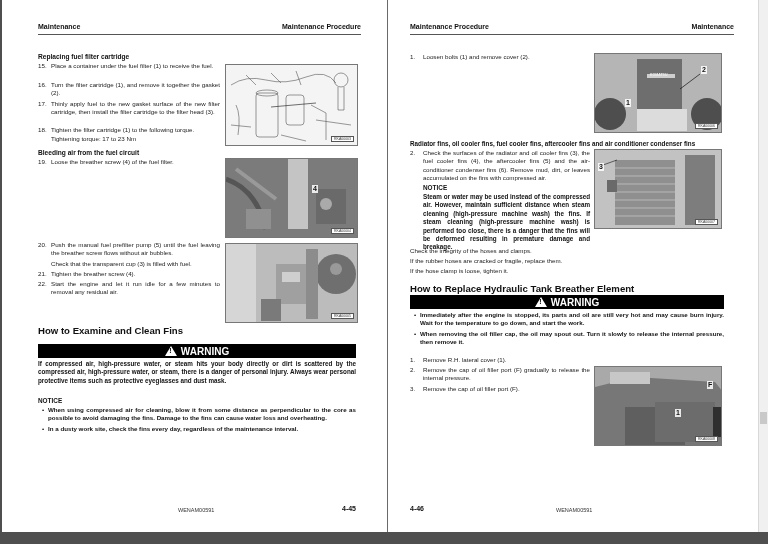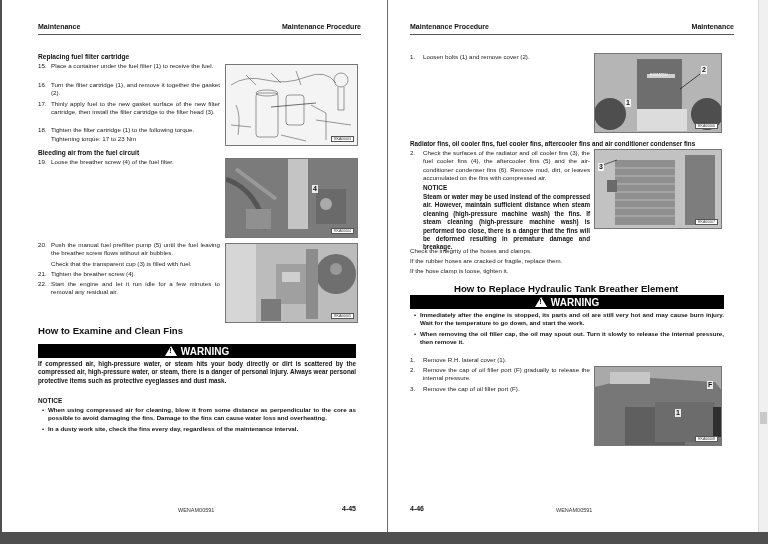--- a/index.html
+++ b/index.html
@@ -215,21 +215,21 @@
             <line x1="20" y1="66" x2="80" y2="66"></line>
           </g>
           <rect x="90" y="5" width="30" height="70" fill="#7d7d7d"></rect>
           <rect x="12" y="30" width="10" height="12" fill="#6a6a6a"></rect>
           <line x1="8" y1="15" x2="22" y2="10" stroke="#111" stroke-width="0.6"></line>
         </svg>
         <div class="callout" style="left:3px; top:13px;">3</div>
         <div class="fig-code">RKA00007</div>
       </div>
 
-      <div class="h2" style="left:22px; top:283px;margin-left:44px;">How to Replace Hydraulic Tank Breather Element</div>
+      <div class="h2" style="left:22px; top:283px;">How to Replace Hydraulic Tank Breather Element</div>
       <div class="warn-bar" style="left:22px; top:295px; width:314px;">
         <span class="warn-tri"></span>
         <span>WARNING</span>
       </div>
       <div class="bullet" style="left:22px; top:311px; width:314px;">
         <span class="dot">•</span>
         <span class="txt">Immediately after the engine is stopped, its parts and oil are still very hot and may cause burn injury. Wait for the temperature to go down, and start the work.</span>
       </div>
       <div class="bullet" style="left:22px; top:330px; width:314px;">
         <span class="dot">•</span>

